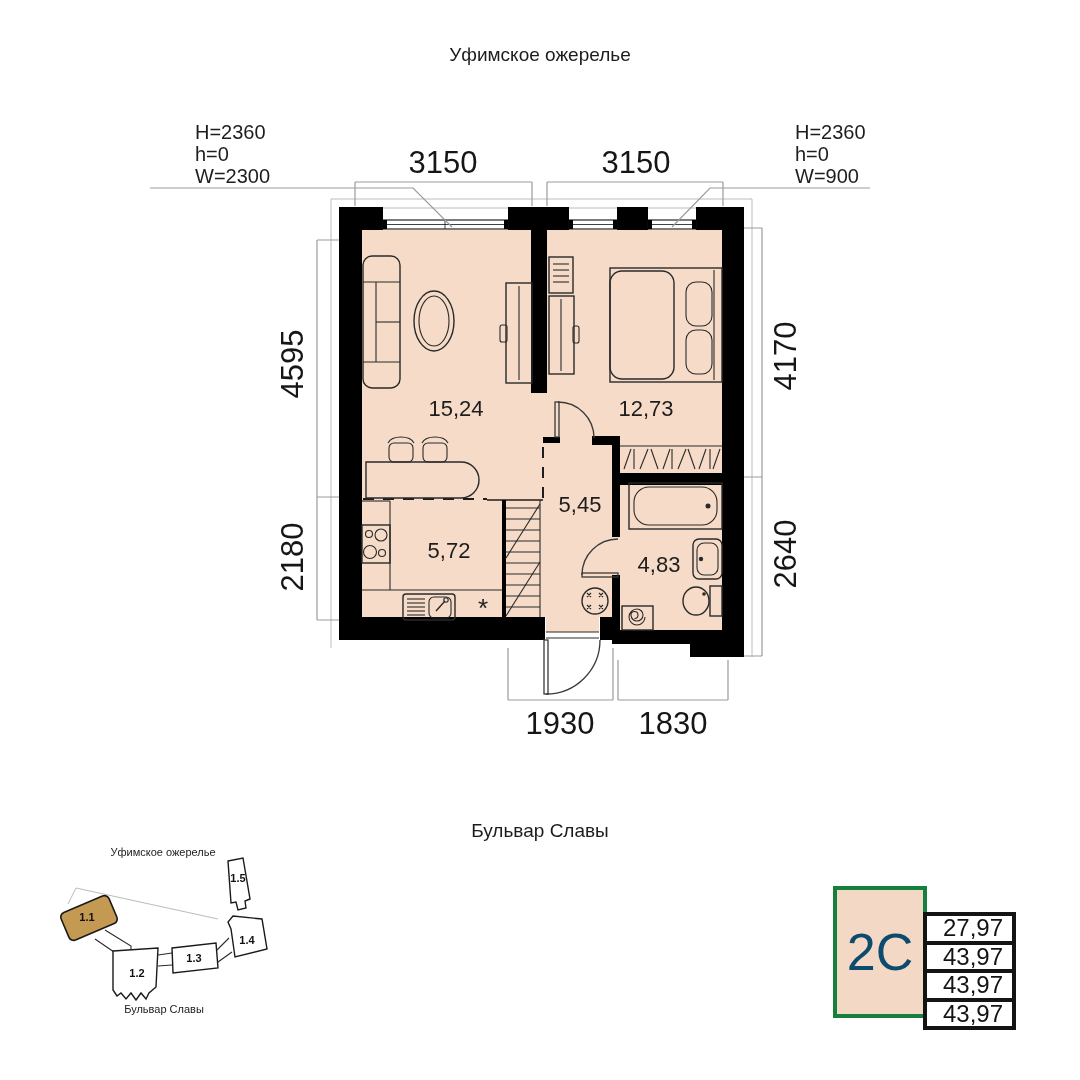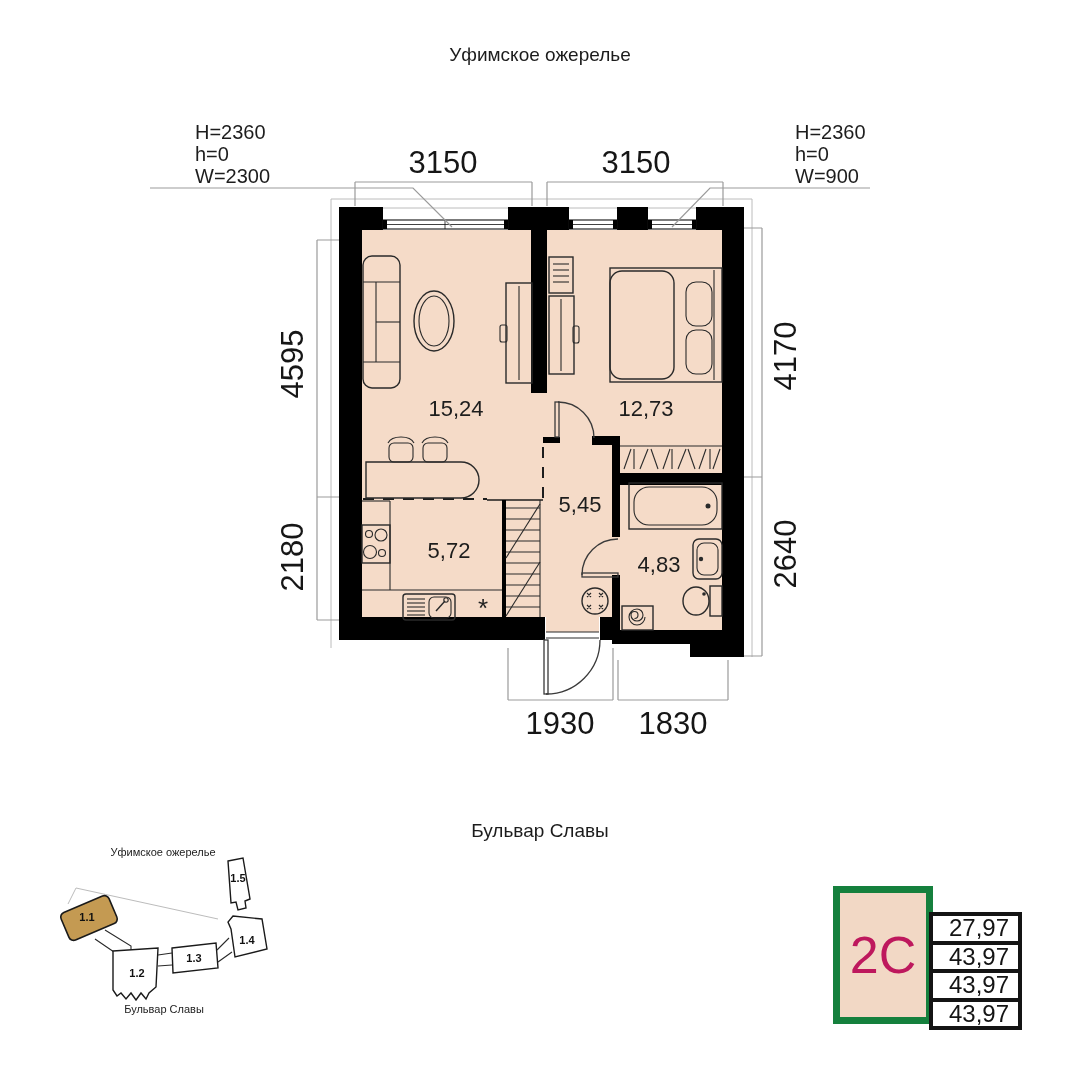--- a/index.html
+++ b/index.html
@@ -19,23 +19,23 @@
   .floor{fill:#f5dbc8;}
   .furn{fill:none;stroke:#2a2a2a;stroke-width:1.4;}
   .furnthin{fill:none;stroke:#2a2a2a;stroke-width:1.1;}
   .doorln{fill:none;stroke:#3a3a3a;stroke-width:1.3;}
   .dimln{fill:none;stroke:#9b9b9b;stroke-width:1.2;}
   .facade{fill:none;stroke:#bcbcbc;stroke-width:1;}
   .dash{fill:none;stroke:#1d1d1d;stroke-width:2;stroke-dasharray:11 9;}
   .hatch{fill:none;stroke:#2a2a2a;stroke-width:1.1;}
   
   .info-table{left:833px;top:886px;display:flex;align-items:stretch;}
-  .type-cell{width:86px;height:124px;background:#f2d8c5;border:7px solid #15803d;
+  .type-cell{width:86px;height:124px;background:#f2d8c5;border:4px solid #15803d;
              display:flex;align-items:center;justify-content:center;
-             font-size:52px;color:#be185d;}
+             font-size:52px;color:#0c4a6e;}
   .vals{display:flex;flex-direction:column;margin-left:-4px;margin-top:26px;}
   .val{width:76px;height:24.6px;border:4px solid #141414;margin-top:-4px;background:#fff;
        display:flex;align-items:center;justify-content:flex-end;
        padding-right:9px;font-size:24px;color:#141414;}
   .val:first-child{margin-top:0;}
 </style>
 </head>
 <body>
 
 <div class="abs page-title" style="top:44px;">Уфимское ожерелье</div>

